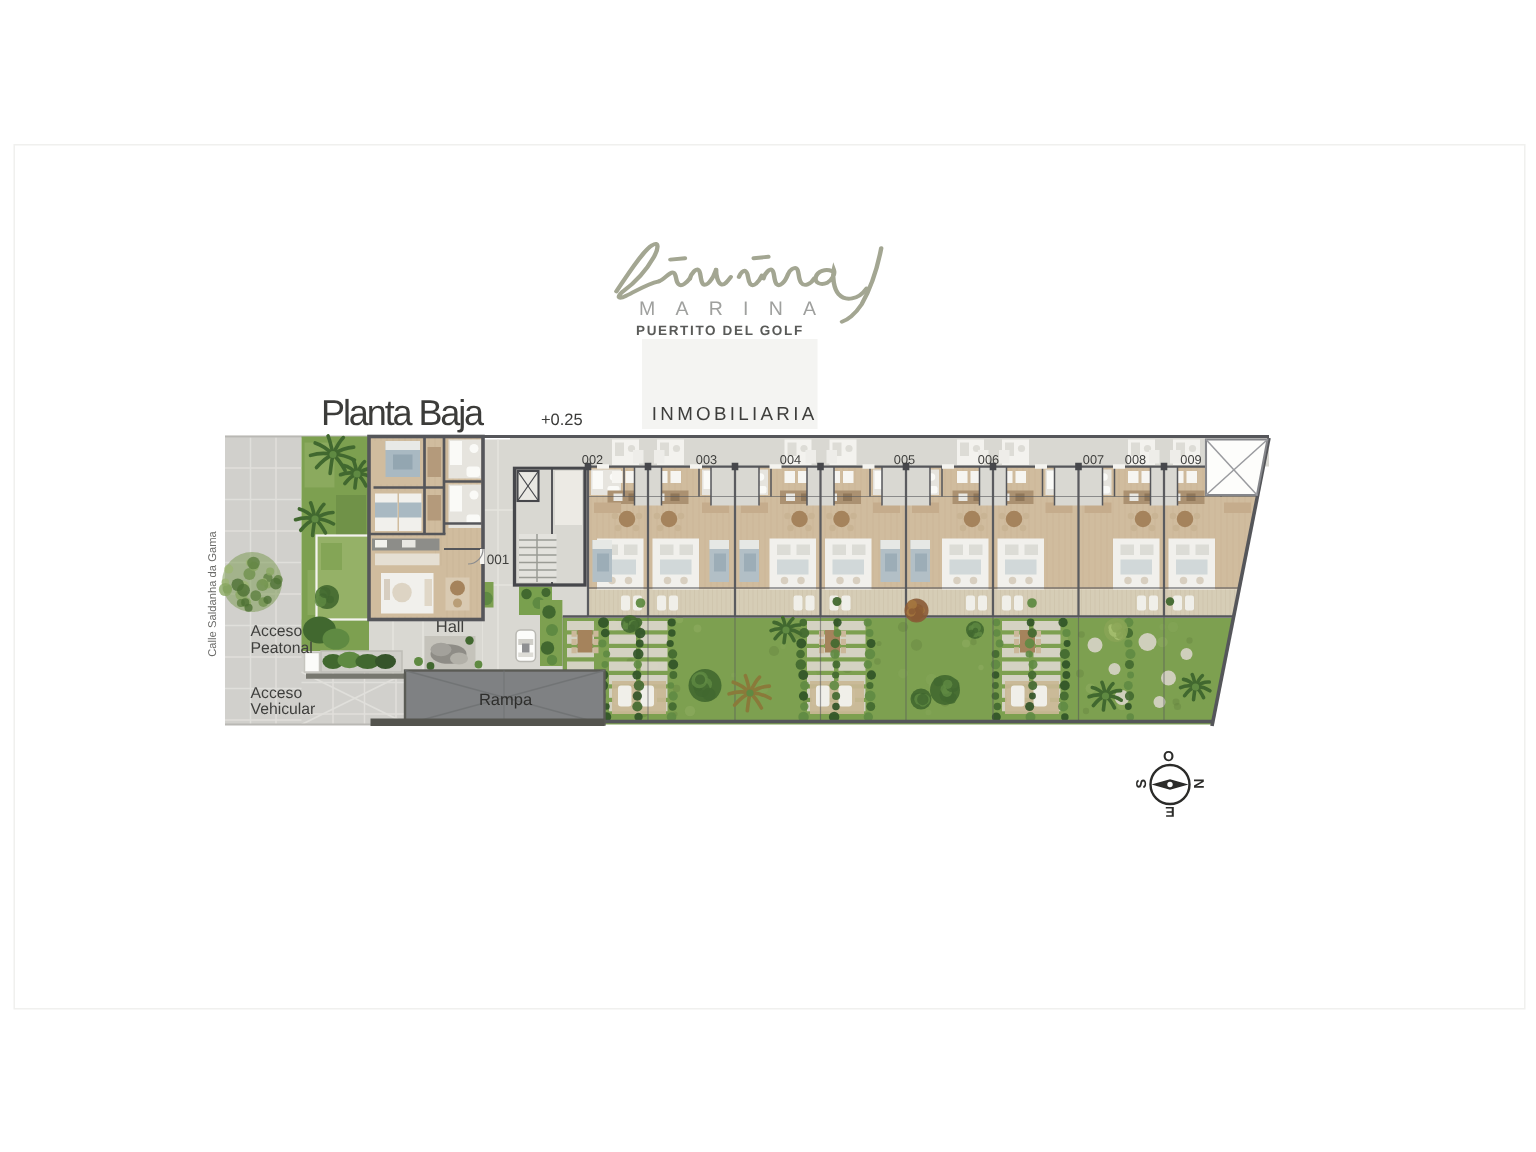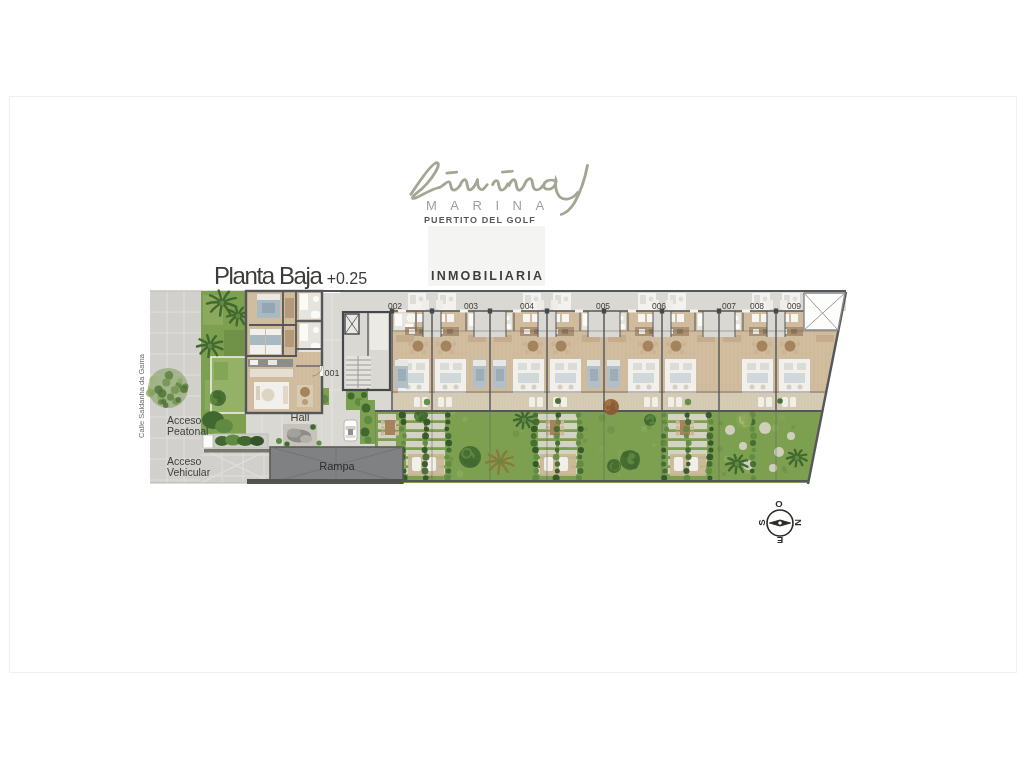--- a/index.html
+++ b/index.html
@@ -25,23 +25,23 @@
 </g>
 </svg>
 
 <div class="abs" style="left:426px;top:198px;font-size:13px;letter-spacing:13.5px;color:#9fa09e;white-space:nowrap;">MARINA</div>
 
 <div class="abs" style="left:424px;top:215px;font-size:9px;font-weight:bold;letter-spacing:1.1px;color:#595a58;white-space:nowrap;">PUERTITO DEL GOLF</div>
 
 <div class="abs" style="left:428px;top:226px;width:117px;height:60px;background:#f4f4f2;"></div>
 
 
-<div class="abs" style="left:428px;top:269px;width:117px;text-align:center;font-size:12.5px;font-weight:bold;letter-spacing:2.2px;text-indent:2.2px;color:#3e3e3c;white-space:nowrap;">INMOBILIARIA</div>
-
-<div class="abs" style="left:214px;top:262px;font-size:24px;letter-spacing:-1.4px;color:#3c3c3a;white-space:nowrap;">Planta Baja <span style="font-size:16px;letter-spacing:0;color:#3c3c3a;">+0.25</span></div>
+<div class="abs" style="left:428px;top:269px;width:117px;text-align:right;font-size:12.5px;font-weight:normal;letter-spacing:2.2px;text-indent:2.2px;color:#3e3e3c;white-space:nowrap;">INMOBILIARIA</div>
+
+<div class="abs" style="left:214px;top:262px;font-size:24px;letter-spacing:-1.4px;color:#3c3c3a;white-space:nowrap;">Planta Baja <span style="font-size:11px;letter-spacing:0;color:#3c3c3a;margin-left:34px;">+0.25</span></div>
 
 <svg class="abs" style="left:0px;top:0px;filter:blur(0.4px);" width="1024" height="768" viewBox="0 0 1024 768">
 
 <g>
         <rect x="150" y="291" width="51" height="192" fill="#d1d0cc"></rect>
 <rect x="150" y="413" width="122" height="70" fill="#d1d0cc"></rect>
       </g>
 <g>
         <line x1="150" y1="291" x2="201" y2="291" stroke="#e0dfdb" stroke-width="1"></line>
         <line x1="150" y1="312" x2="201" y2="312" stroke="#e0dfdb" stroke-width="1"></line>

